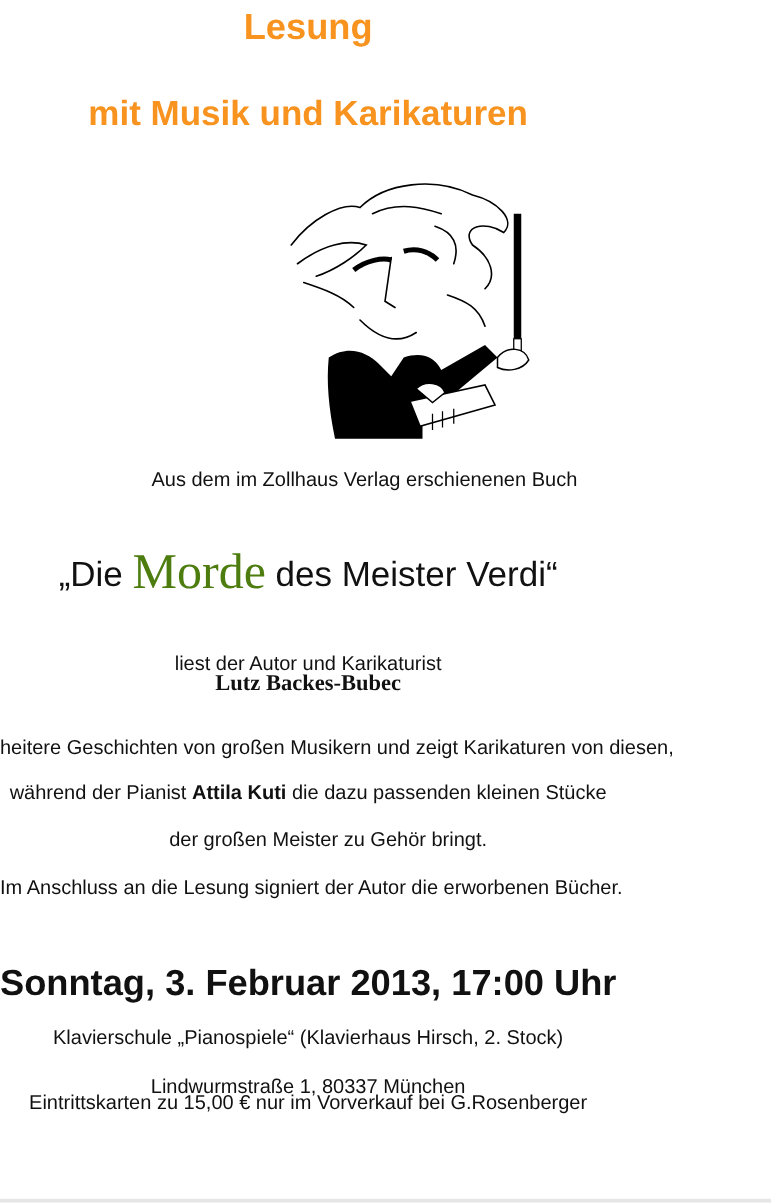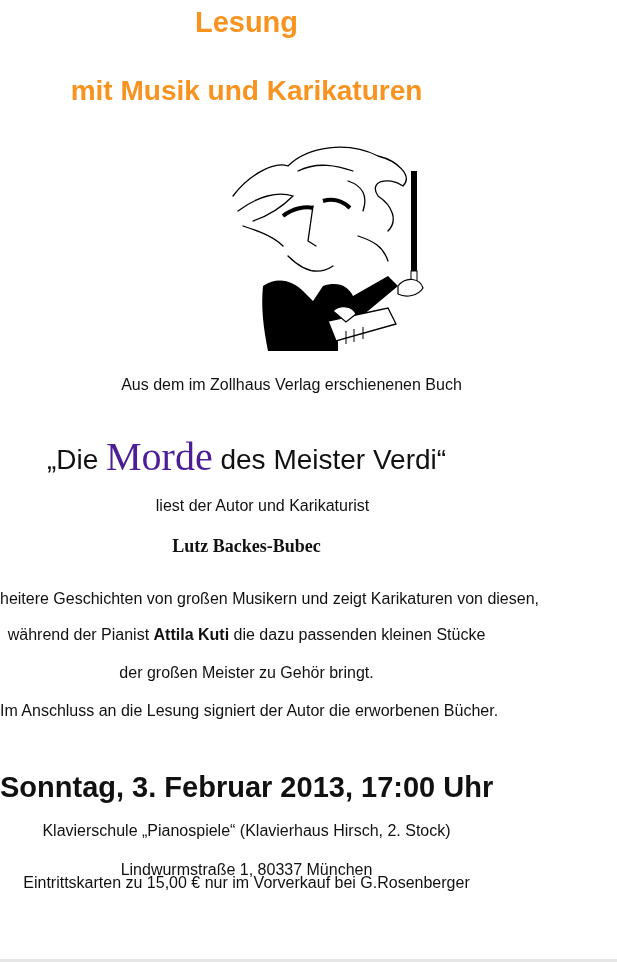--- a/index.html
+++ b/index.html
@@ -6,26 +6,26 @@
     body { width: 617px; height: 962px; position: relative; overflow: hidden;
            font-family: "Liberation Sans", sans-serif; color: #111; }
     .line { position: absolute; left: 0; width: 493px; text-align: center; white-space: nowrap; }
     .orange { color: #F7931E; font-weight: bold; }
     .title1 { top: 6px; font-size: 29px; }
     .title2 { top: 75px; font-size: 28px; }
     .illus { position: absolute; left: 228px; top: 136px; width: 210px; height: 220px; }
     .t16 { font-size: 16px; }
     .sub { top: 376px; margin-left: 45px; }
     .book { top: 433px; font-size: 28px; }
-    .morde { font-family: "Liberation Serif", serif; color: #4c1d95; font-size: 40px; font-weight: normal; vertical-align: -1px; }
-    .reader { top: 497px; padding-left: 16px; }
+    .morde { font-family: "Liberation Serif", serif; color: #4d7c0f; font-size: 40px; font-weight: normal; vertical-align: -1px; }
+    .reader { top: 523px; }
     .author { top: 536px; font-size: 18px; font-weight: bold; font-family: Liberation Serif, serif; }
     .p1 { top: 590px; }
     .p2 { top: 626px; }
-    .p3 { top: 664px; }
+    .p3 { top: 664px; padding-left: 16px; }
     .p4 { top: 702px; }
     .date { top: 771px; font-size: 29px; font-weight: bold; }
     .venue { top: 822px; font-size: 16px; }
     .addr { top: 861px; font-size: 16px; }
     .tickets { top: 874px; font-size: 16px; }
     .bottom-rule { position: absolute; left: 0; top: 959px; width: 617px; height: 3px; background: #e6e6e6; }
     b.bold { font-weight: bold; }
   </style>
 </head>
 <body>

